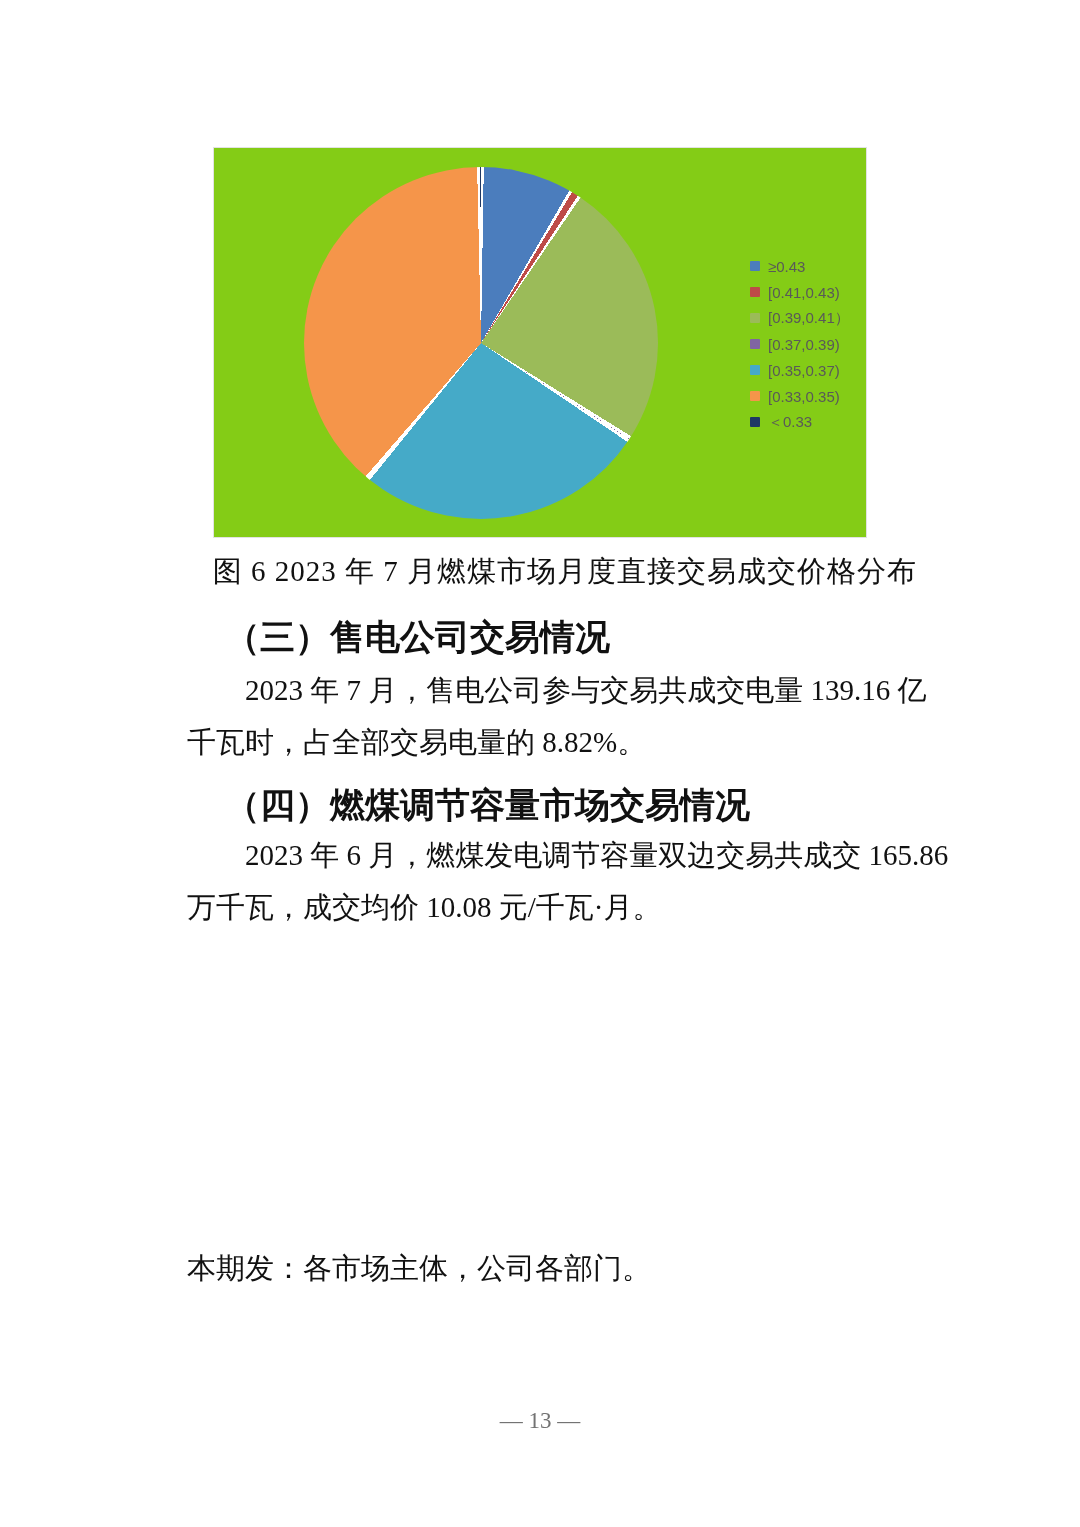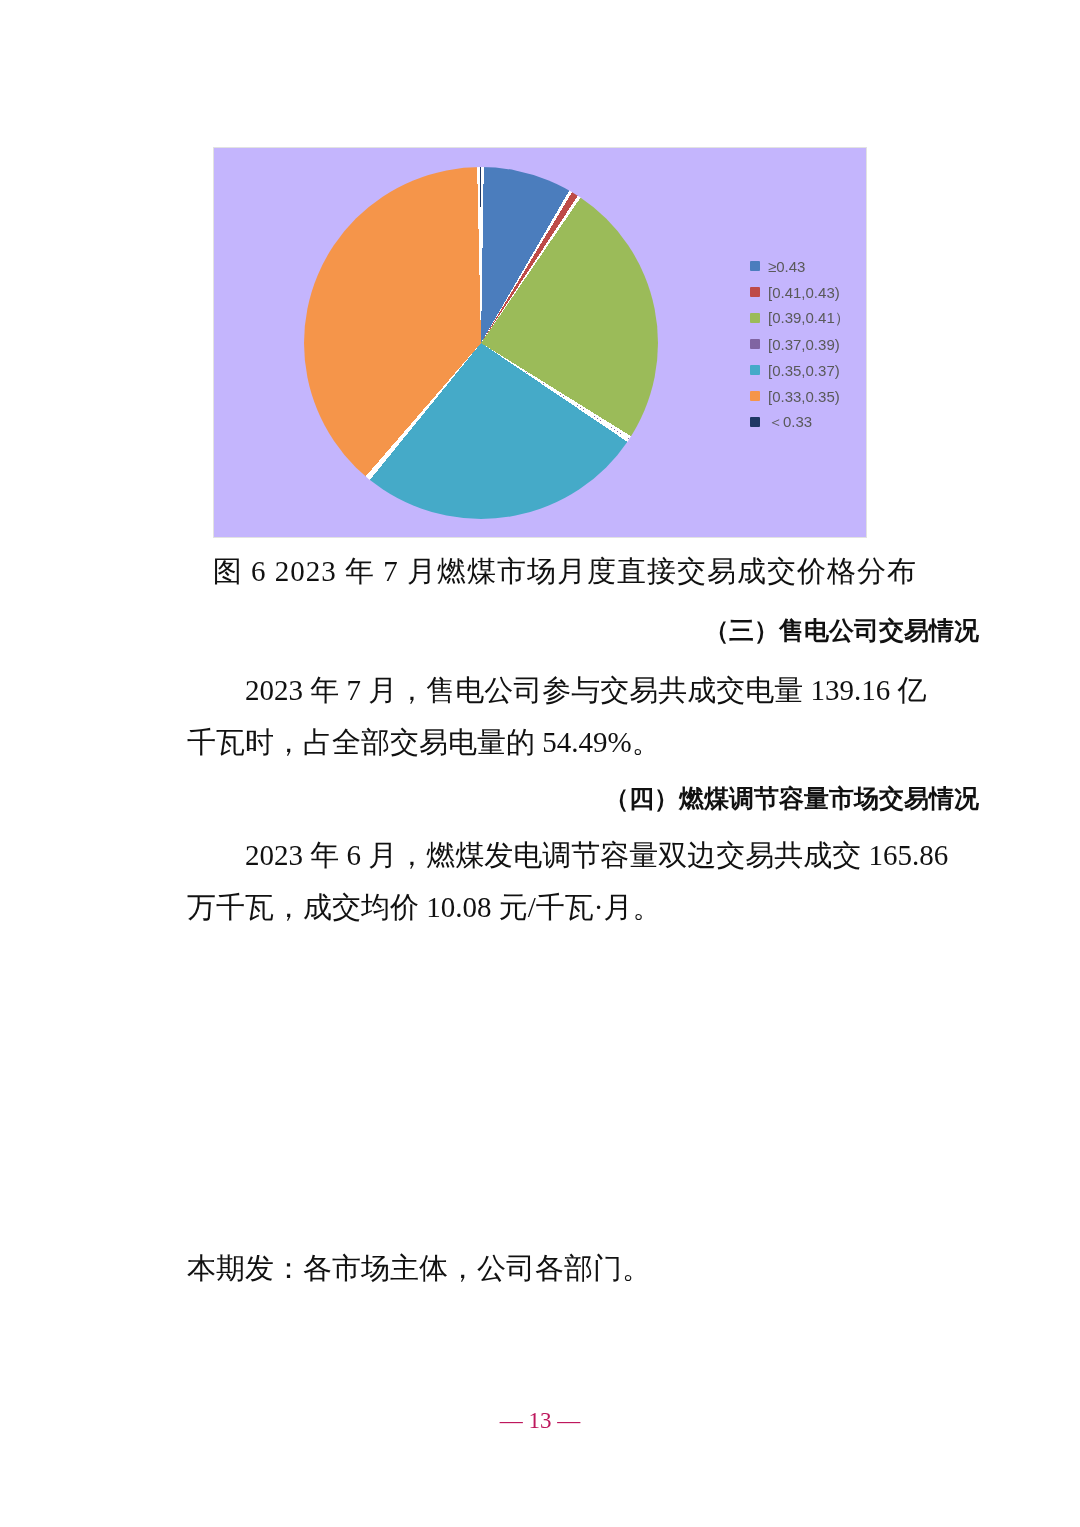--- a/index.html
+++ b/index.html
@@ -11,21 +11,21 @@
     overflow: hidden;
     font-family: "Liberation Serif", "DejaVu Serif", serif;
     color: #111111;
   }
   
   .chart-box {
     position: absolute;
     left: 213px; top: 147px;
     width: 652px; height: 389px;
     border: 1px solid #e2e2e2;
-    background: #c4b5fd;
+    background: #84cc16;
   }
   .pie {
     position: absolute;
     left: 90px; top: 19px;
     width: 354px; height: 352px;
     border-radius: 50%;
   }
   .legend {
     position: absolute;
     left: 536px; top: 105px;
@@ -52,24 +52,23 @@
     left: 163px;
     width: 754px;
   }
   .caption {
     top: 552px;
     font-size: 29px;
     text-align: right;
     letter-spacing: 1px;
   }
   .heading {
-    font-size: 25px;
+    font-size: 35px;
     font-weight: 700;
     padding-left: 62px;
-    text-align: right;
   }
   .h3 { top: 614px; }
   .h4 { top: 770px; margin-top: 12px; }
   .para { font-size: 29px; }
   .para .line { line-height: 52px; }
   .p3 { top: 664px; }
   .p4 { top: 829px; }
   .line {
     text-align: justify;
     text-align-last: justify;
@@ -84,21 +83,21 @@
     top: 1246px;
     font-size: 29px;
   }
   .footer .line { line-height: 45px; }
   .pagenum {
     position: absolute;
     left: 0; top: 1408px;
     width: 100%;
     text-align: center;
     font-size: 23px;
-    color: #be185d;
+    color: #737373;
   }
 </style>
 </head>
 <body>
 
 <div class="page">
 
   <div class="chart-box">
     <div class="pie" id="pie" style="background: conic-gradient(rgb(255, 255, 255) 0deg, rgb(255, 255, 255) 0.9deg, rgb(75, 125, 189) 0.9deg, rgb(75, 125, 189) 30.06deg, rgb(255, 255, 255) 30.06deg, rgb(255, 255, 255) 30.96deg, rgb(255, 255, 255) 30.96deg, rgb(255, 255, 255) 31.11deg, rgb(190, 75, 72) 31.11deg, rgb(190, 75, 72) 33.33deg, rgb(255, 255, 255) 33.33deg, rgb(255, 255, 255) 33.48deg, rgb(255, 255, 255) 33.48deg, rgb(255, 255, 255) 34.38deg, rgb(155, 187, 89) 34.38deg, rgb(155, 187, 89) 121.86deg, rgb(255, 255, 255) 121.86deg, rgb(255, 255, 255) 122.76deg, rgb(255, 255, 255) 122.76deg, rgb(255, 255, 255) 122.91deg, rgb(128, 100, 162) 122.91deg, rgb(128, 100, 162) 122.97deg, rgb(255, 255, 255) 122.97deg, rgb(255, 255, 255) 123.12deg, rgb(255, 255, 255) 123.12deg, rgb(255, 255, 255) 124.02deg, rgb(69, 170, 200) 124.02deg, rgb(69, 170, 200) 219.06deg, rgb(255, 255, 255) 219.06deg, rgb(255, 255, 255) 219.96deg, rgb(255, 255, 255) 219.96deg, rgb(255, 255, 255) 220.86deg, rgb(245, 149, 74) 220.86deg, rgb(245, 149, 74) 358.74deg, rgb(255, 255, 255) 358.74deg, rgb(255, 255, 255) 359.64deg, rgb(255, 255, 255) 359.64deg, rgb(255, 255, 255) 359.79deg, rgb(31, 56, 100) 359.79deg, rgb(31, 56, 100) 359.85deg, rgb(255, 255, 255) 359.85deg, rgb(255, 255, 255) 360deg);"></div>
     <div class="legend" id="legend">
@@ -132,21 +131,21 @@
         </div>
       </div>
   </div>
 
   <div class="textcol caption">图 6  2023 年 7 月燃煤市场月度直接交易成交价格分布</div>
 
   <div class="textcol heading h3">（三）售电公司交易情况</div>
 
   <div class="textcol para p3 indent-first">
       <div class="line">2023 年 7 月，售电公司参与交易共成交电量 139.16 亿</div>
-      <div class="line last">千瓦时，占全部交易电量的 54.49%。</div>
+      <div class="line last">千瓦时，占全部交易电量的 8.82%。</div>
     </div>
 
   <div class="textcol heading h4">（四）燃煤调节容量市场交易情况</div>
 
   <div class="textcol para p4 indent-first">
       <div class="line">2023 年 6 月，燃煤发电调节容量双边交易共成交 165.86</div>
       <div class="line last">万千瓦，成交均价 10.08 元/千瓦·月。</div>
     </div>
 
   <div class="textcol footer">

